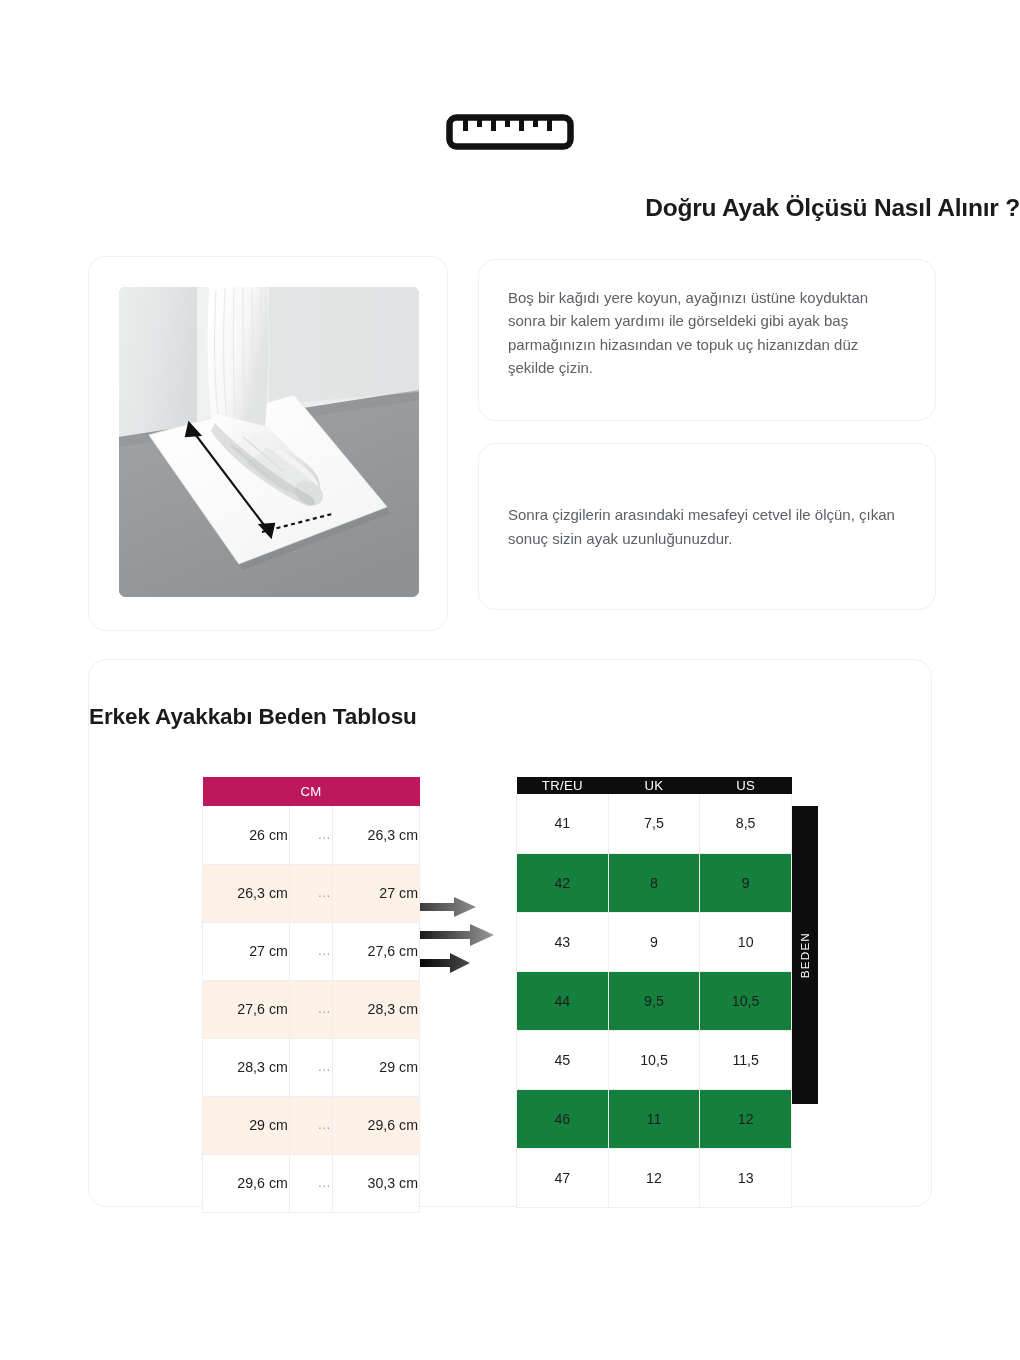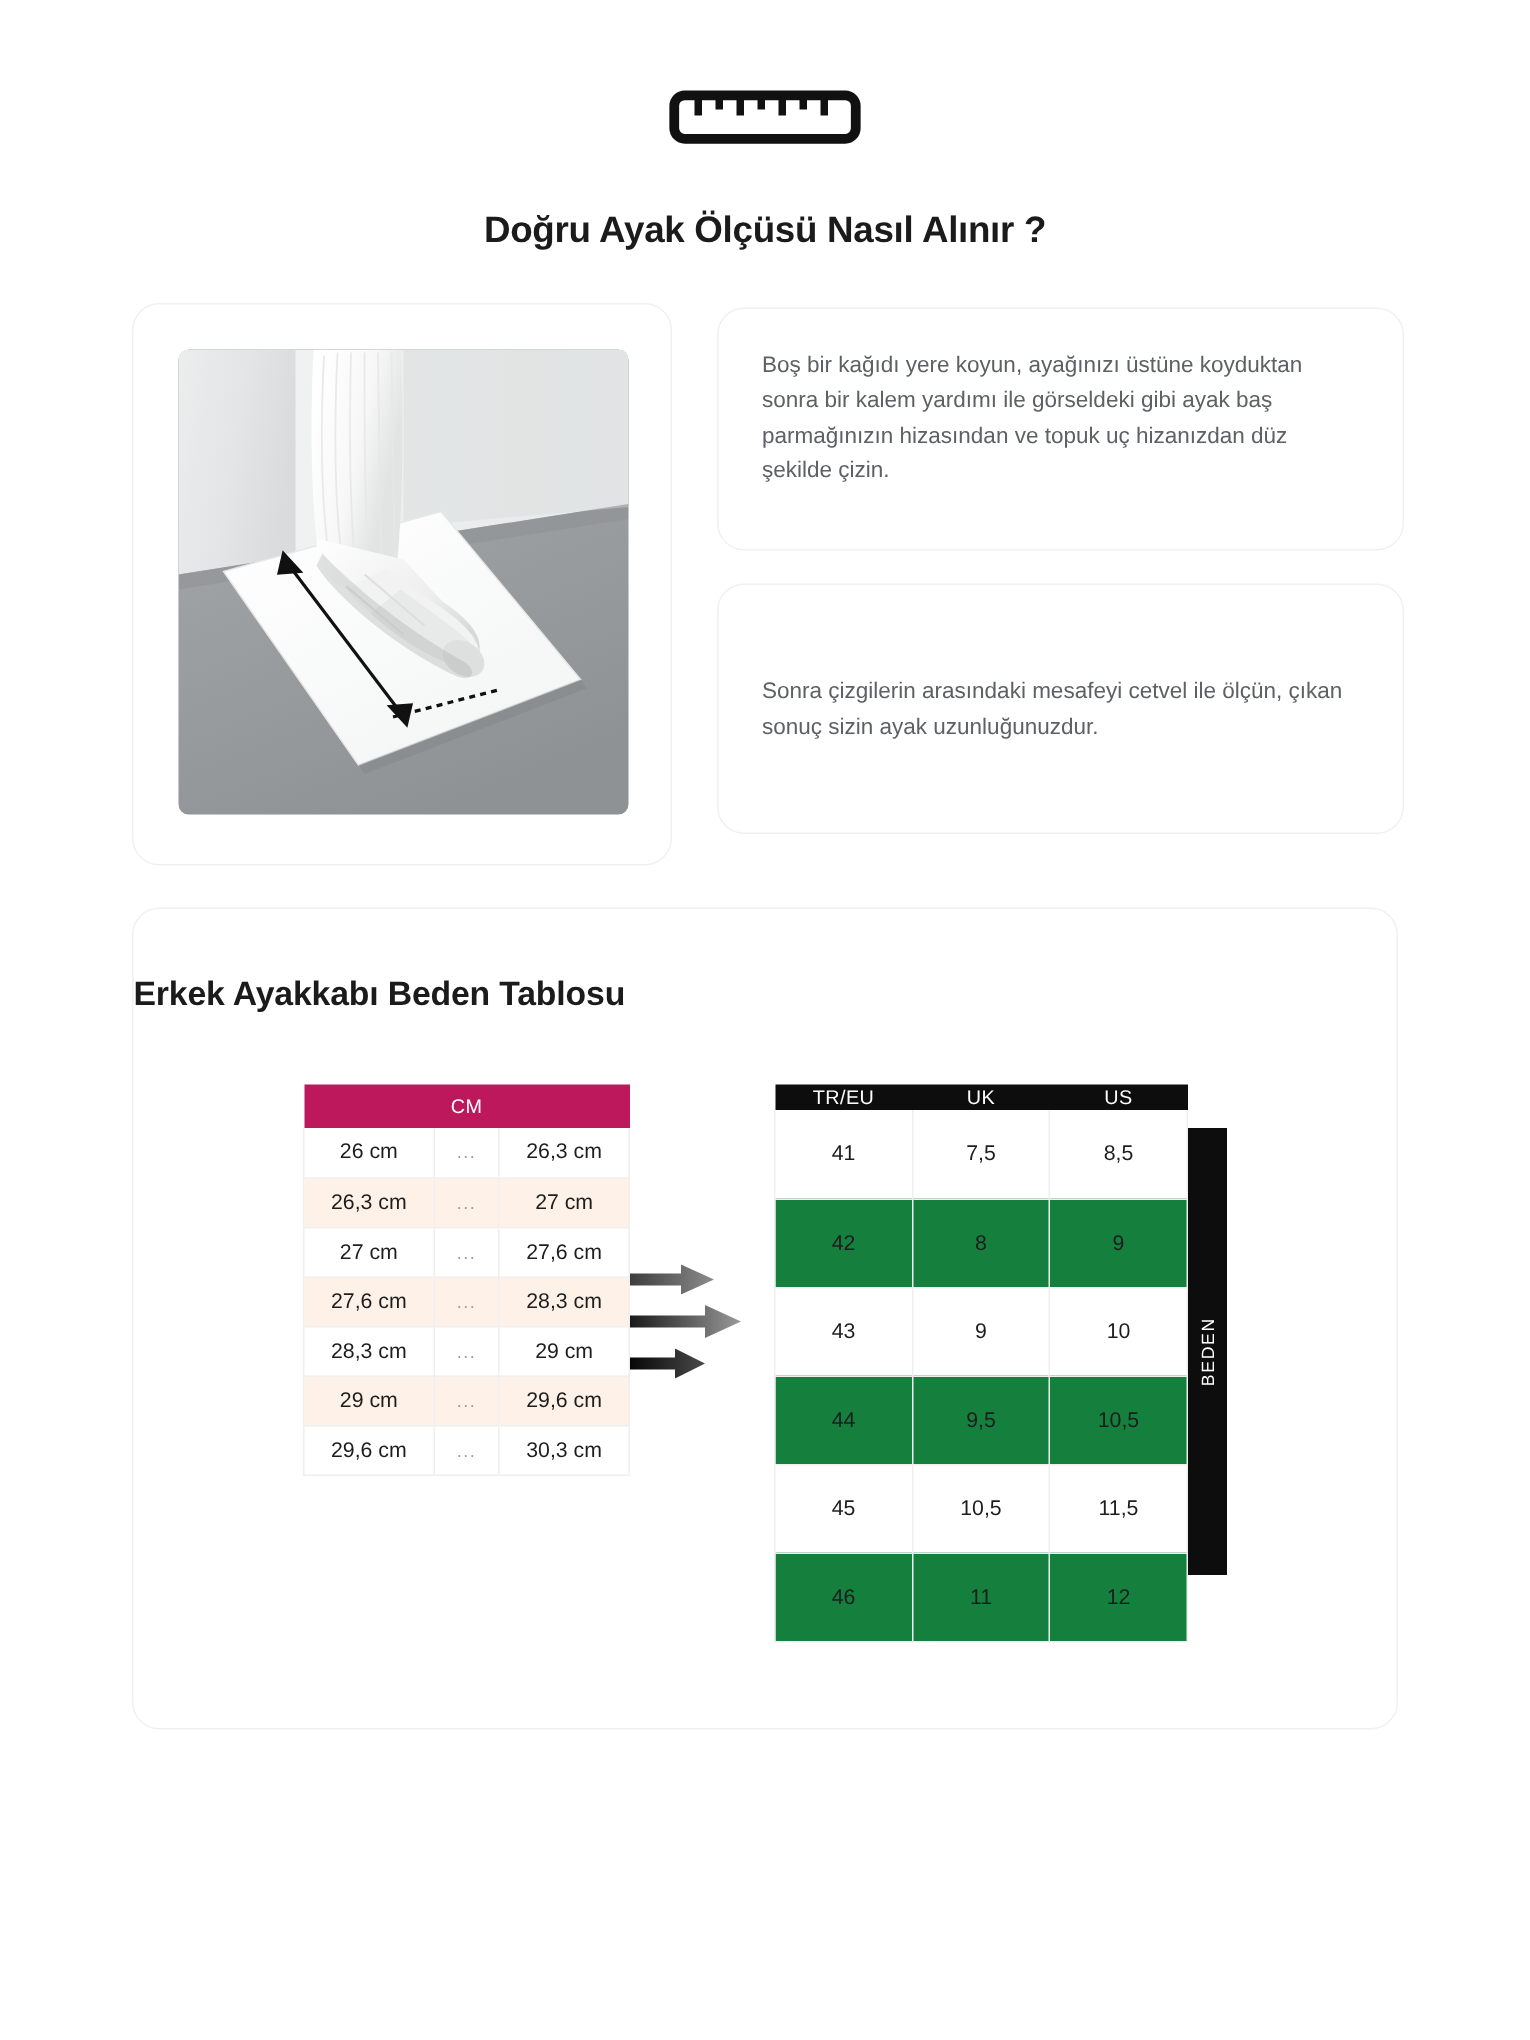--- a/index.html
+++ b/index.html
@@ -9,21 +9,21 @@
   }
   body {
     width: 1020px; height: 1360px;
     font-family: "Liberation Sans", sans-serif;
     color: #222;
     overflow: hidden;
     position: relative;
   }
 
   
-  .hero { padding-top: 60px; text-align: center; }
+  .hero { padding-top: 114px; text-align: right; }
   .ruler-wrap { display: flex; justify-content: center; }
   svg.ruler { display: block; }
 
   .page-title {
     margin: 44px 0 0 0;
     font-size: 24.5px;
     font-weight: bold;
     letter-spacing: -0.2px;
     color: #1b1b1b;
   }
@@ -111,24 +111,24 @@
   .cm-table { width: 218px; }
   .cm-table th {
     background: #be185d;
     color: #ffffff;
     font-size: 13.2px;
     font-weight: normal;
     height: 29px;
     letter-spacing: 0.3px;
   }
   .cm-table td {
-    height: 33px;
+    height: 58px;
     font-size: 14.2px;
     color: #1d1d1d;
-    text-align: center;
+    text-align: right;
     border: 1px solid #efefef;
     border-top: none;
   }
   .cm-table td.lo { width: 40%; }
   .cm-table td.dots {
     width: 20%;
     color: #9a9a9a;
     font-size: 12px;
     letter-spacing: 1px;
     border-left: none; border-right: none;
@@ -426,20 +426,25 @@
           <tr>
             <td>45</td>
             <td>10,5</td>
             <td>11,5</td>
           </tr>
           <tr class="alt">
             <td>46</td>
             <td>11</td>
             <td>12</td>
           </tr>
+          <tr>
+            <td>47</td>
+            <td>12</td>
+            <td>13</td>
+          </tr>
         </tbody>
       </table>
 
       <div class="beden-bar">
         <span>BEDEN</span>
       </div>
     </div>
 
   </div>
 </div>

